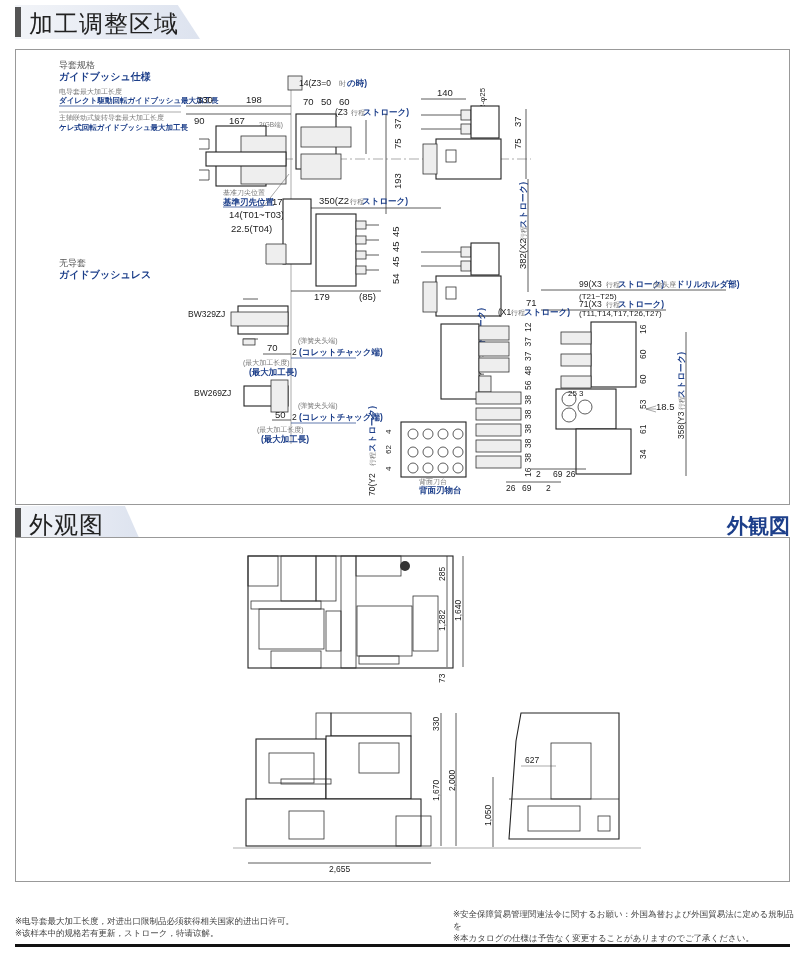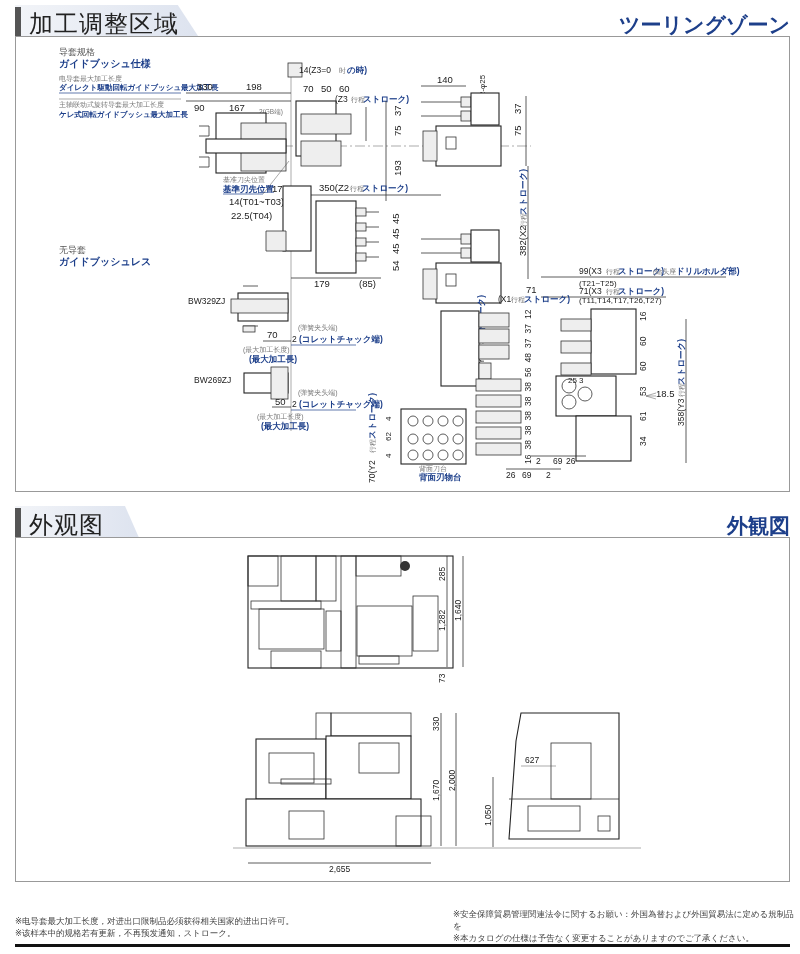--- a/index.html
+++ b/index.html
@@ -33,24 +33,23 @@
   .foot { position: absolute; font-size: 8.5px; color: #444; line-height: 12px; font-family: "DejaVu Sans", sans-serif; }
   .foot-rule { position: absolute; left: 15px; top: 944px; width: 775px; height: 3px; background: #111; }
 </style>
 </head>
 <body>
 
 <div class="sec-header" style="top:5px;">
   <div class="sec-tab"></div>
   <div class="sec-bar"></div>
   <div class="sec-title">加工调整区域</div>
-  <div class="sec-title-jp">ツーリングゾーン</div>
-</div>
-
-<div class="panel" style="top:36px;height:456px;">
+</div>
+
+<div class="panel" style="top:49px;height:456px;">
 <svg width="775" height="456" viewBox="15 36 775 456">
 
   <line x1="210" y1="145" x2="530" y2="145" class="thin" stroke-dasharray="10,3,2,3"></line>
   <line x1="290" y1="70" x2="290" y2="430" class="thin"></line>
 
   <text x="58" y="54" class="cn-big">导套规格</text>
   <text x="58" y="66" class="jp-big">ガイドブッシュ仕様</text>
   <text x="58" y="80" class="cn">电导套最大加工长度</text>
   <text x="58" y="89" class="jp" style="font-size:7.5px">ダイレクト駆動回転ガイドブッシュ最大加工長</text>
   <line x1="58" y1="92" x2="180" y2="92" class="uline"></line>
@@ -367,19 +366,19 @@
   </g>
   <line x1="520" y1="765" x2="555" y2="765" class="thin"></line>
   <text x="524" y="762" class="dim" style="font-size:8.5px">627</text>
   <line x1="492" y1="776" x2="492" y2="846" class="ln"></line>
   <text x="490" y="825" class="dim" style="font-size:8.5px" transform="rotate(-90 490 825)">1,050</text>
 </svg>
 </div>
 
 <div class="foot" style="left:15px;top:915px;">
   <div>※电导套最大加工长度，对进出口限制品必须获得相关国家的进出口许可。</div>
-  <div>※该样本中的规格若有更新，不再预发通知，ストローク。</div>
+  <div>※该样本中的规格若有更新，ストローク，特请谅解。</div>
 </div>
 <div class="foot" style="left:453px;top:908px;">
   <div>※安全保障貿易管理関連法令に関するお願い：外国為替および外国貿易法に定める規制品を</div>
   <div>※本カタログの仕様は予告なく変更することがありますのでご了承ください。</div>
 </div>
 <div class="foot-rule"></div>
 
 </body></html>

